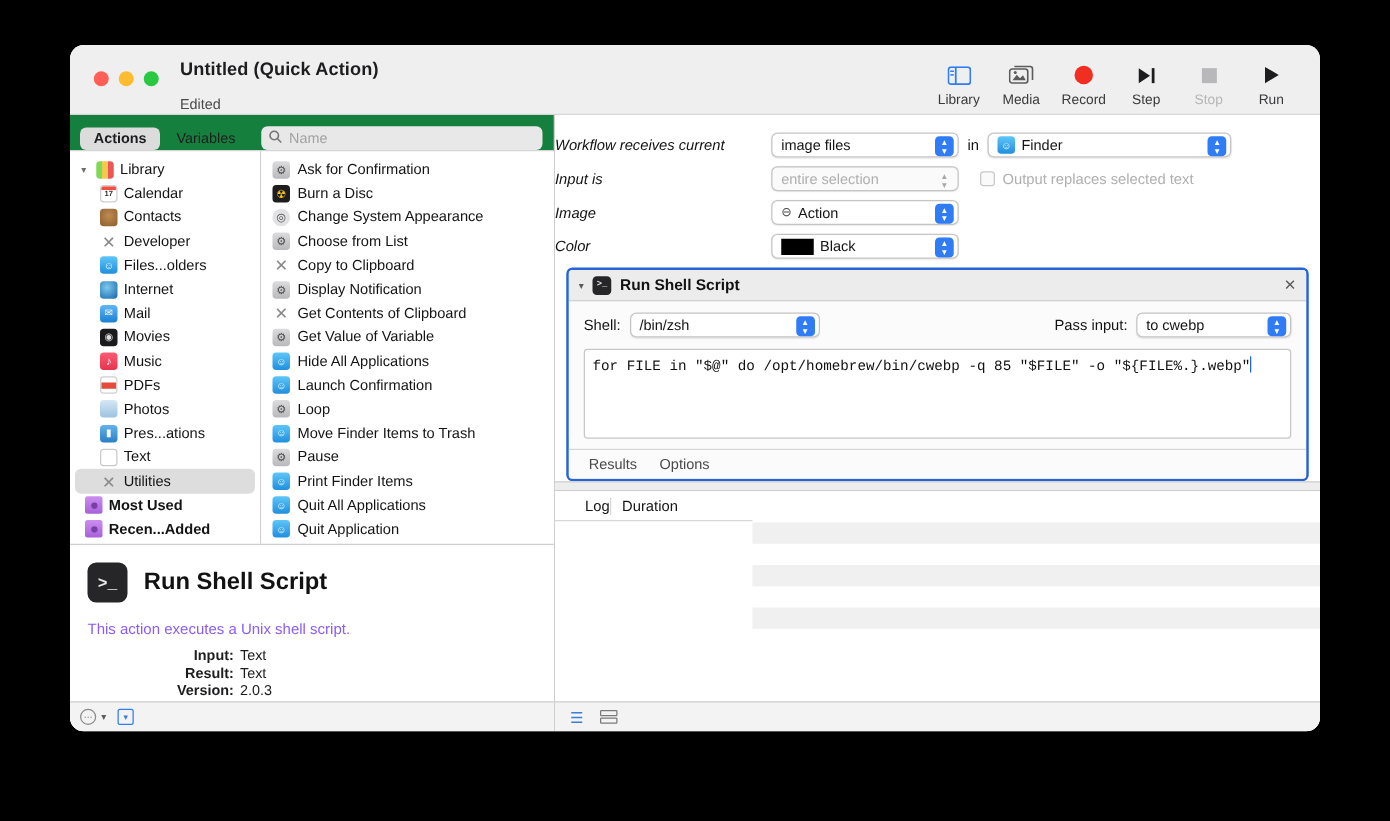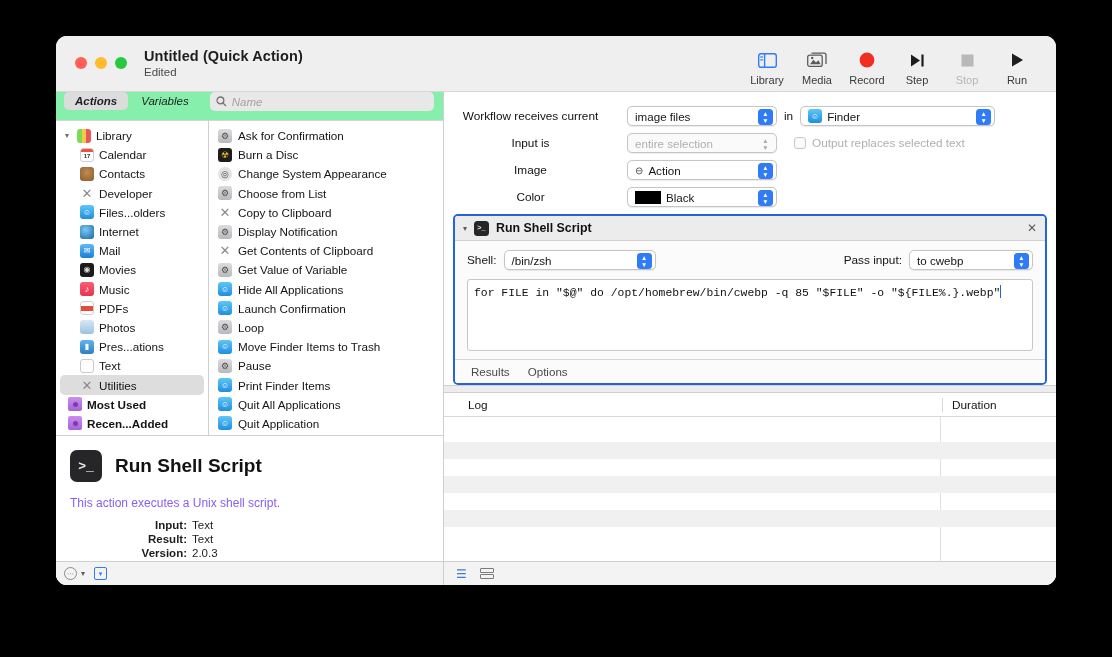--- a/index.html
+++ b/index.html
@@ -37,21 +37,21 @@
   .dot.red { background: #ff5f57; }
   .dot.yellow { background: #febc2e; }
   .dot.green { background: #28c840; }
 
   .title-block { position: absolute; left: 88px; top: 12px; }
   .win-title {
     font-size: 14.5px; font-weight: bold; color: #1d1d1f;
     letter-spacing: 0.1px;
   }
   .win-sub {
-    font-size: 11.5px; color: #4a4a4c; margin-top: 2px;
+    font-size: 11.5px; color: #4a4a4c; margin-top: 14px;
   }
 
   .toolbar {
     position: absolute; right: 14px; top: 8px;
     display: flex; gap: 0px;
   }
   .tb-item {
     width: 50px;
     display: flex; flex-direction: column;
     align-items: center; gap: 4px;
@@ -67,24 +67,24 @@
   .left-pane {
     width: 388px; flex: 0 0 388px;
     display: flex; flex-direction: column;
     background: #ffffff;
     border-right: 1px solid #d0cecf;
   }
 
   
   .tabs-row {
     height: 29px; flex: 0 0 29px;
-    background: #86efac;
+    background: #15803d;
     border-bottom: 1px solid #d6d4d5;
-    display: flex; align-items: flex-start;
-    padding-left: 8px; gap: 2px; font-style: italic;
+    display: flex; align-items: flex-end;
+    padding-left: 8px; gap: 2px;
   }
   .seg {
     font-size: 11.5px; color: #1d1d1f;
     padding: 3px 11px; border-radius: 5px;
   }
   .seg.active { background: #dddcdc; font-weight: 600; }
   .search-box {
     margin-left: 8px;
     flex: 1; margin-right: 9px;
     height: 19px;
@@ -177,22 +177,22 @@
 
   
   .right-pane { flex: 1; display: flex; flex-direction: column; background: #fff; min-width: 0; }
   .wf-settings {
     flex: 0 0 109px;
     padding: 14px 18px 0 0;
     background: #fff;
   }
   .setting-row { display: flex; align-items: center; margin-bottom: 7px; }
   .setting-label {
-    width: 173px; text-align: center; margin-right: 10px;
-    font-size: 11.8px; color: #121213;
+    width: 173px; text-align: left; margin-right: 0;
+    font-size: 11.8px; color: #121213; font-style: italic;
   }
   .popup {
     height: 20px; border-radius: 5px;
     background: #fff;
     border: 1px solid #c6c4c5;
     box-shadow: 0 0.5px 1px rgba(0,0,0,0.08);
     display: flex; align-items: center;
     padding-left: 7px; gap: 5px;
     font-size: 11.6px; color: #141415;
     position: relative;
@@ -271,21 +271,21 @@
     height: 24px;
     border-top: 1px solid #d7d5d6;
     display: flex; align-items: center; gap: 18px;
     padding-left: 16px;
     background: #fbfbfb;
   }
   .foot-tab { font-size: 11.6px; color: #4b4a4b; }
 
   
   .log-sep { height: 8px; background: #eeeded; border-top: 1px solid #d0cecf; border-bottom: 1px solid #d0cecf; }
-  .log-area { flex: 1; display: flex; flex-direction: column; min-height: 0; background: #fff; }
+  .log-area { flex: 1; display: flex; flex-direction: row; min-height: 0; background: #fff; }
   .log-head {
     height: 24px; display: flex; align-items: center;
     border-bottom: 1px solid #d9d7d8;
     font-size: 11.8px; color: #141415;
   }
   .log-head .c1 { flex: 1; padding-left: 24px; }
   .log-head .c2 { width: 114px; padding-left: 9px; border-left: 1px solid #d9d7d8; }
   .log-rows { flex: 1; position: relative; }
   .log-vline { position: absolute; left: 496px; top: 0; bottom: 0; width: 1px; background: #e2e0e1; }
   .stripe { position: absolute; left: 0; right: 0; height: 17px; background: #f1f0f0; }

